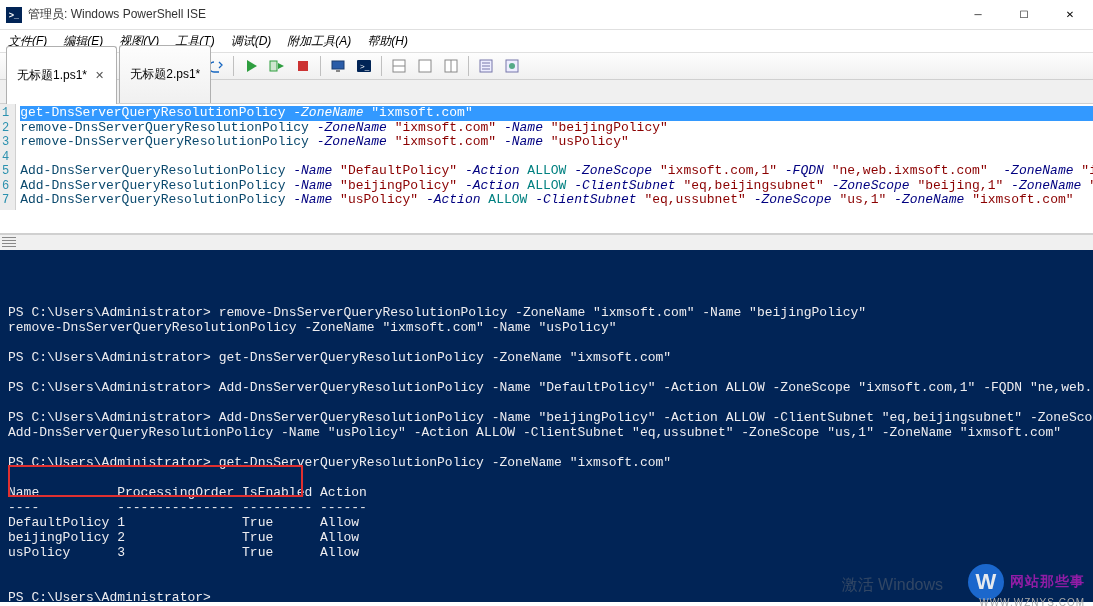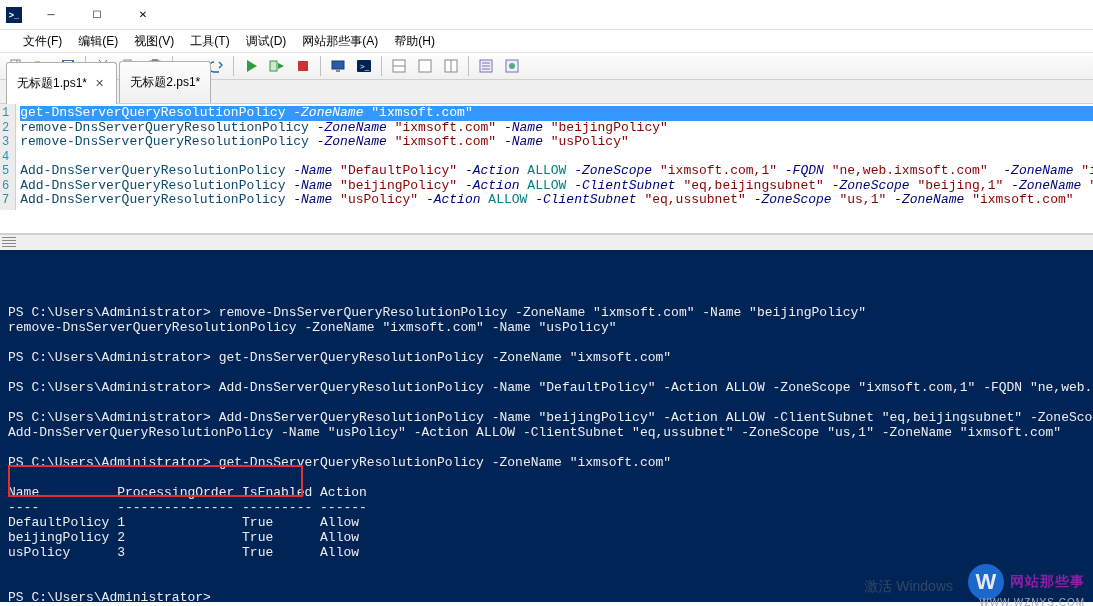--- a/index.html
+++ b/index.html
@@ -6,32 +6,32 @@
 body { font-family:"Microsoft YaHei","Segoe UI",Tahoma,sans-serif; font-size:12px; background:#fff; width:1093px; height:606px; overflow:hidden; position:relative; }
 
 
 .titlebar { height:30px; background:#fff; border-bottom:1px solid #e0e0e0; display:flex; align-items:center; padding-left:6px; }
 .titlebar-icon { width:16px; height:16px; background:#012456; color:#fff; display:inline-flex; align-items:center; justify-content:center; font-size:9px; font-weight:bold; margin-right:6px; }
 .titlebar-text { flex:1; font-size:12px; color:#333; }
 .titlebar-controls { display:flex; }
 .win-btn { width:46px; height:30px; display:flex; align-items:center; justify-content:center; font-family:"Segoe MDL2 Assets",sans-serif; font-size:10px; color:#000; }
 
 
-.menubar { height:22px; background:#fff; display:flex; align-items:center; padding-left:15px; }
+.menubar { height:22px; background:#fff; display:flex; align-items:center; padding-left:0;font-style:italic; }
 .menu-item { padding:2px 8px; font-size:12px; color:#000; cursor:default; }
 
 
 .toolbar { height:28px; background:linear-gradient(#fdfdfd,#f0f0f0); border-top:1px solid #e0e0e0; border-bottom:1px solid #d0d0d0; display:flex; align-items:center; padding:0 4px; gap:2px; }
 .tool-btn { width:24px; height:24px; display:flex; align-items:center; justify-content:center; border:1px solid transparent; border-radius:2px; cursor:default; }
 .tool-sep { width:1px; height:20px; background:#c0c0c0; margin:0 3px; }
 .tool-btn svg { width:16px; height:16px; }
 
 
 .tab-strip { height:24px; background:#f0f0f0; border-bottom:1px solid #d0d0d0; display:flex; align-items:flex-end; padding-left:6px; }
-.tab { padding:12px 10px; background:linear-gradient(#fdfdfd,#f0f0f0); border:1px solid #b0b0b0; border-bottom:none; border-radius:3px 3px 0 0; margin-right:2px; font-size:12px; display:flex; align-items:center; gap:6px; }
+.tab { padding:20px 10px; background:linear-gradient(#fdfdfd,#f0f0f0); border:1px solid #b0b0b0; border-bottom:none; border-radius:3px 3px 0 0; margin-right:2px; font-size:12px; display:flex; align-items:center; gap:6px; }
 .tab.active { background:#fff; position:relative; top:1px; }
 .tab-close { font-size:11px; color:#555; padding:0 2px; }
 
 
 .editor { background:#fff; border-bottom:1px solid #d0d0d0; font-family:"SimSun","Courier New",monospace; font-size:13px; height:130px; overflow:hidden; }
 .editor-inner { display:flex; }
 .gutter { width:30px; background:#ececec; color:#2b91af; text-align:right; padding:2px 6px 2px 2px; border-right:1px solid #d0d0d0; user-select:none; }
 .gutter-line { height:14.5px; line-height:14.5px; font-size:12px; }
 .code { padding:2px 4px; white-space:pre; flex:1; }
 .code-line { height:14.5px; line-height:14.5px; }
@@ -47,41 +47,42 @@
 
 
 .console { background:#012456; color:#eeedf0; font-family:"SimSun","NSimSun","Courier New",monospace; font-size:13px; padding:10px 8px; height:352px; overflow:hidden; white-space:pre; line-height:15px; position:relative; }
 .redbox { position:absolute; border:2px solid #e03030; pointer-events:none; }
 
 
 .watermark { position:absolute; right:8px; bottom:6px; display:flex; align-items:center; gap:6px; opacity:.9; pointer-events:none; }
 .wm-circle { width:36px; height:36px; border-radius:50%; background:#1e6fd9; color:#fff; display:flex; align-items:center; justify-content:center; font-size:22px; font-weight:bold; }
 .wm-text { font-size:14px; color:#a21caf; font-weight:bold; letter-spacing:1px; }
 .wm-sub { position:absolute; right:8px; bottom:-2px; font-size:10px; color:#aaa; letter-spacing:1px; }
-.activate { position:absolute; right:140px; bottom:10px; color:#7a7a7a; font-size:14px; opacity:.4;margin-left:12px; }
+.activate { position:absolute; right:150px; bottom:10px; color:#7a7a7a; font-size:16px; opacity:.4;margin-left:12px; }
 </style>
 </head>
 <body>
 
 <div class="titlebar">
   <span class="titlebar-icon">&gt;_</span>
+  <span class="titlebar-text">管理员: Windows PowerShell ISE</span>
   <div class="titlebar-controls">
     <div class="win-btn">─</div>
     <div class="win-btn">☐</div>
     <div class="win-btn">✕</div>
   </div>
 </div>
 
 <div class="menubar" id="menubar">
     <div class="menu-item">文件(F)</div>
     <div class="menu-item">编辑(E)</div>
     <div class="menu-item">视图(V)</div>
     <div class="menu-item">工具(T)</div>
     <div class="menu-item">调试(D)</div>
-    <div class="menu-item">网站那些事(A)</div>
+    <div class="menu-item">附加工具(A)</div>
     <div class="menu-item">帮助(H)</div>
   </div>
 
 <div class="toolbar">
   <div class="tool-btn">
       <svg viewBox="0 0 16 16">
         <rect x="3" y="2" width="9" height="12" fill="#fff" stroke="#888"></rect>
         <path d="M9 2v3h3" fill="none" stroke="#888"></path>
       </svg>
     </div>

